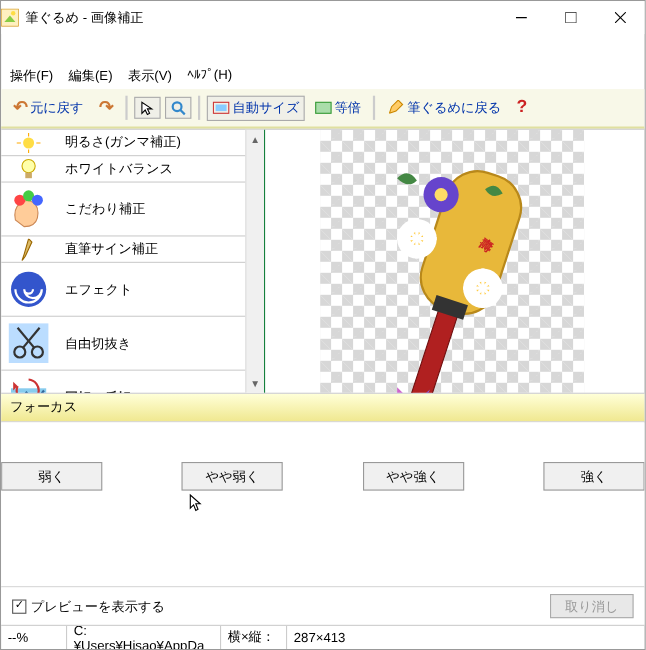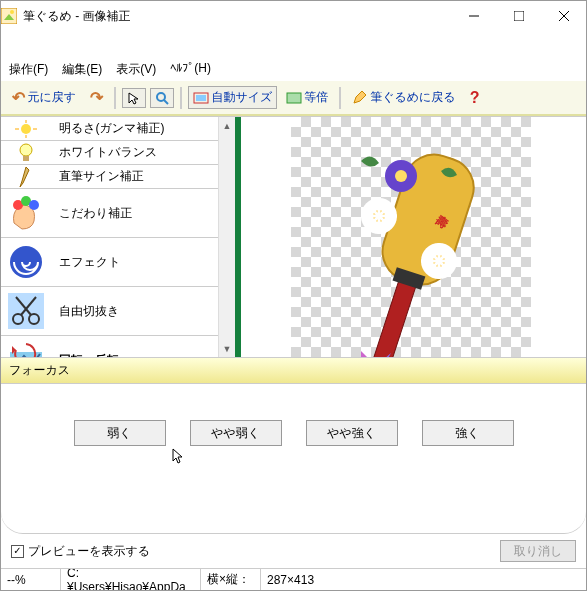--- a/index.html
+++ b/index.html
@@ -14,21 +14,21 @@
   .menu-item { }
   .toolbar { display: flex; align-items: center; padding: 4px 6px; gap: 4px; border-bottom: 2px solid #e0e0a0; background: #f8f8e8; }
   .tb-btn { display: inline-flex; align-items: center; gap: 2px; padding: 2px 4px; border: 1px solid transparent; }
   .tb-btn.bordered { border: 1px solid #aaa; background: #f0f0e8; }
   .tb-sep { width: 2px; height: 22px; background: #ccc; margin: 0 2px; }
   .undo-arrow { color: #cc7733; font-weight: bold; font-size: 16px; }
   .redo-arrow { color: #cc7733; font-weight: bold; font-size: 16px; }
   .blue-text { color: #0033aa; }
   .help-q { color: #cc2222; font-weight: bold; font-size: 16px; }
   .main { flex: 1; display: flex; border-top: 1px solid #ccc; min-height: 0; }
-  .sidebar { width: 240px; border-right: 6px solid #15803d; display: flex; flex-direction: column; position:relative;}
+  .sidebar { width: 240px; border-right: 1px solid #15803d; display: flex; flex-direction: column; position:relative;}
   .list { flex: 1; overflow-y: hidden; }
   .list-item { display: flex; align-items: center; border-bottom: 1px solid #ccc; padding: 0; }
   .list-item.small { height: 24px; }
   .list-item.big { height: 49px; }
   .list-icon-wrap { width: 50px; display: flex; align-items: center; justify-content: center; }
   .list-item.small .list-icon-wrap { height: 24px; }
   .list-item.big .list-icon-wrap { height: 49px; }
   .list-label { flex: 1; padding-left: 8px; }
   .list-item.selected .list-label { color: #000000; font-weight: bold; }
   .scrollbar { position:absolute; right:0; top:0; bottom:0; width: 17px; background: #f0f0f0; border-left: 1px solid #ddd; }
@@ -39,21 +39,21 @@
       linear-gradient(45deg,#d7d7d7 25%,transparent 25%),
       linear-gradient(-45deg,#d7d7d7 25%,transparent 25%),
       linear-gradient(45deg,transparent 75%,#d7d7d7 75%),
       linear-gradient(-45deg,transparent 75%,#d7d7d7 75%);
     background-size:20px 20px;
     background-position:0 0,0 10px,10px -10px,-10px 0;
   }
   .art { position: absolute; left: 60px; top: 4px; width: 220px; height: 270px; }
   .cursor-arrow { position: absolute; left: 168px; top: 330px; font-size: 14px; pointer-events:none; z-index:10;}
   .section-header { background: linear-gradient(#ffffd8,#f0e890); padding: 4px 8px; border-top: 1px solid #ccc; border-bottom: 1px solid #ccc; }
-  .options-panel { background: #fff; height: 150px; display: flex; align-items: flex-start; justify-content: center; gap: 24px; padding: 36px 0 0 0; border-bottom: 1px solid #ccc; border-radius: 22px;}
+  .options-panel { background: #fff; height: 150px; display: flex; align-items: flex-start; justify-content: space-between; gap: 24px; padding: 36px 0 0 0; border-bottom: 1px solid #ccc;}
   .opt-btn { width: 92px; height: 26px; background: #f0f0f0; border: 1px solid #999; display: flex; align-items: center; justify-content: center; }
   .bottom-row { display: flex; align-items: center; padding: 6px 10px; background: #fff; }
   .checkbox { width: 13px; height: 13px; border: 1px solid #555; display: inline-flex; align-items:center; justify-content:center; margin-right: 4px; }
   .checkbox.checked::after { content: "✓"; font-size: 10px; line-height: 10px; }
   .spacer { flex: 1; }
   .action-btn { width: 76px; height: 22px; background: #e8e8e8; border: 1px solid #aaa; color: #999; margin-left: 6px; display:flex; align-items:center; justify-content:center; }
   .statusbar { display: flex; align-items: center; height: 22px; border-top: 1px solid #ccc; font-size: 11px; }
   .status-cell { padding: 0 6px; border-right: 1px solid #ccc; height: 100%; display:flex; align-items:center; }
   .status-cell.right { border-right: none; }
 </style>
@@ -161,38 +161,38 @@
       </div>
       <div class="list-item small">
         <span class="list-icon-wrap">
             <svg width="18" height="20">
               <circle cx="9" cy="7" r="6" fill="#ffffaa" stroke="#ccaa00"></circle>
               <rect x="6" y="13" width="6" height="5" fill="#ccaa66"></rect>
             </svg>
           </span>
         <span class="list-label">ホワイトバランス</span>
       </div>
-      <div class="list-item small">
-        <span class="list-icon-wrap">
-            <svg width="18" height="20">
-              <path d="M9 0 L12 3 L6 16 L3 20 L5 14 Z" fill="#ddbb66" stroke="#996600"></path>
-            </svg>
-          </span>
-        <span class="list-label">直筆サイン補正</span>
-      </div>
       <div class="list-item big">
         <span class="list-icon-wrap">
             <svg width="40" height="40">
               <path d="M8 30 Q6 20 12 15 Q18 10 24 14 Q30 18 28 28 Q26 36 16 36 Z" fill="#ffcc99" stroke="#cc8855"></path>
               <circle cx="12" cy="12" r="5" fill="#ff4444"></circle>
               <circle cx="20" cy="8" r="5" fill="#44cc44"></circle>
               <circle cx="28" cy="12" r="5" fill="#4466ff"></circle>
             </svg>
           </span>
         <span class="list-label">こだわり補正</span>
+      </div>
+      <div class="list-item small">
+        <span class="list-icon-wrap">
+            <svg width="18" height="20">
+              <path d="M9 0 L12 3 L6 16 L3 20 L5 14 Z" fill="#ddbb66" stroke="#996600"></path>
+            </svg>
+          </span>
+        <span class="list-label">直筆サイン補正</span>
       </div>
       <div class="list-item big">
         <span class="list-icon-wrap">
             <svg width="40" height="40">
               <circle cx="20" cy="20" r="16" fill="#3355cc"></circle>
               <path d="M20 20 m-12 0 a12 12 0 1 0 24 0 a8 8 0 1 1 -16 0 a4 4 0 1 0 8 0" fill="none" stroke="#fff" stroke-width="2"></path>
             </svg>
           </span>
         <span class="list-label">エフェクト</span>
       </div>

